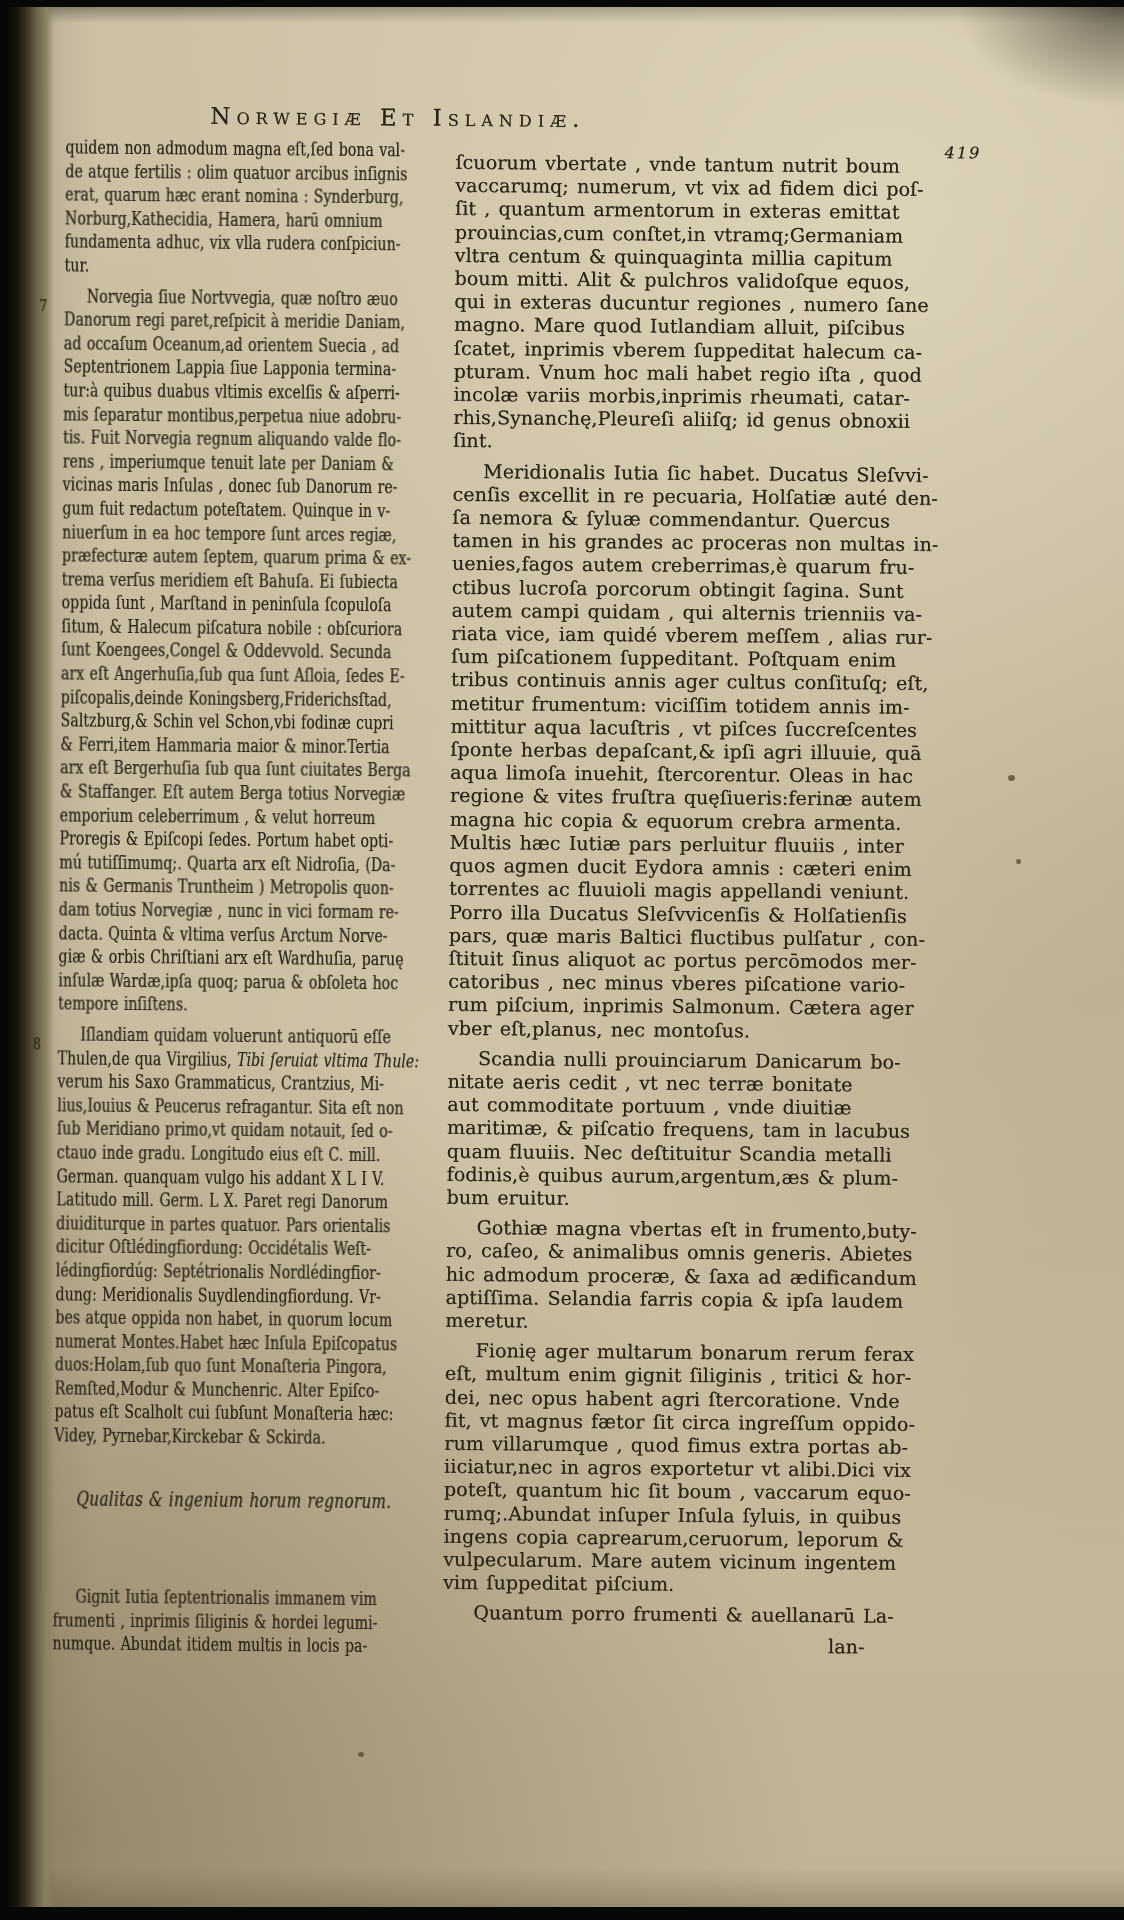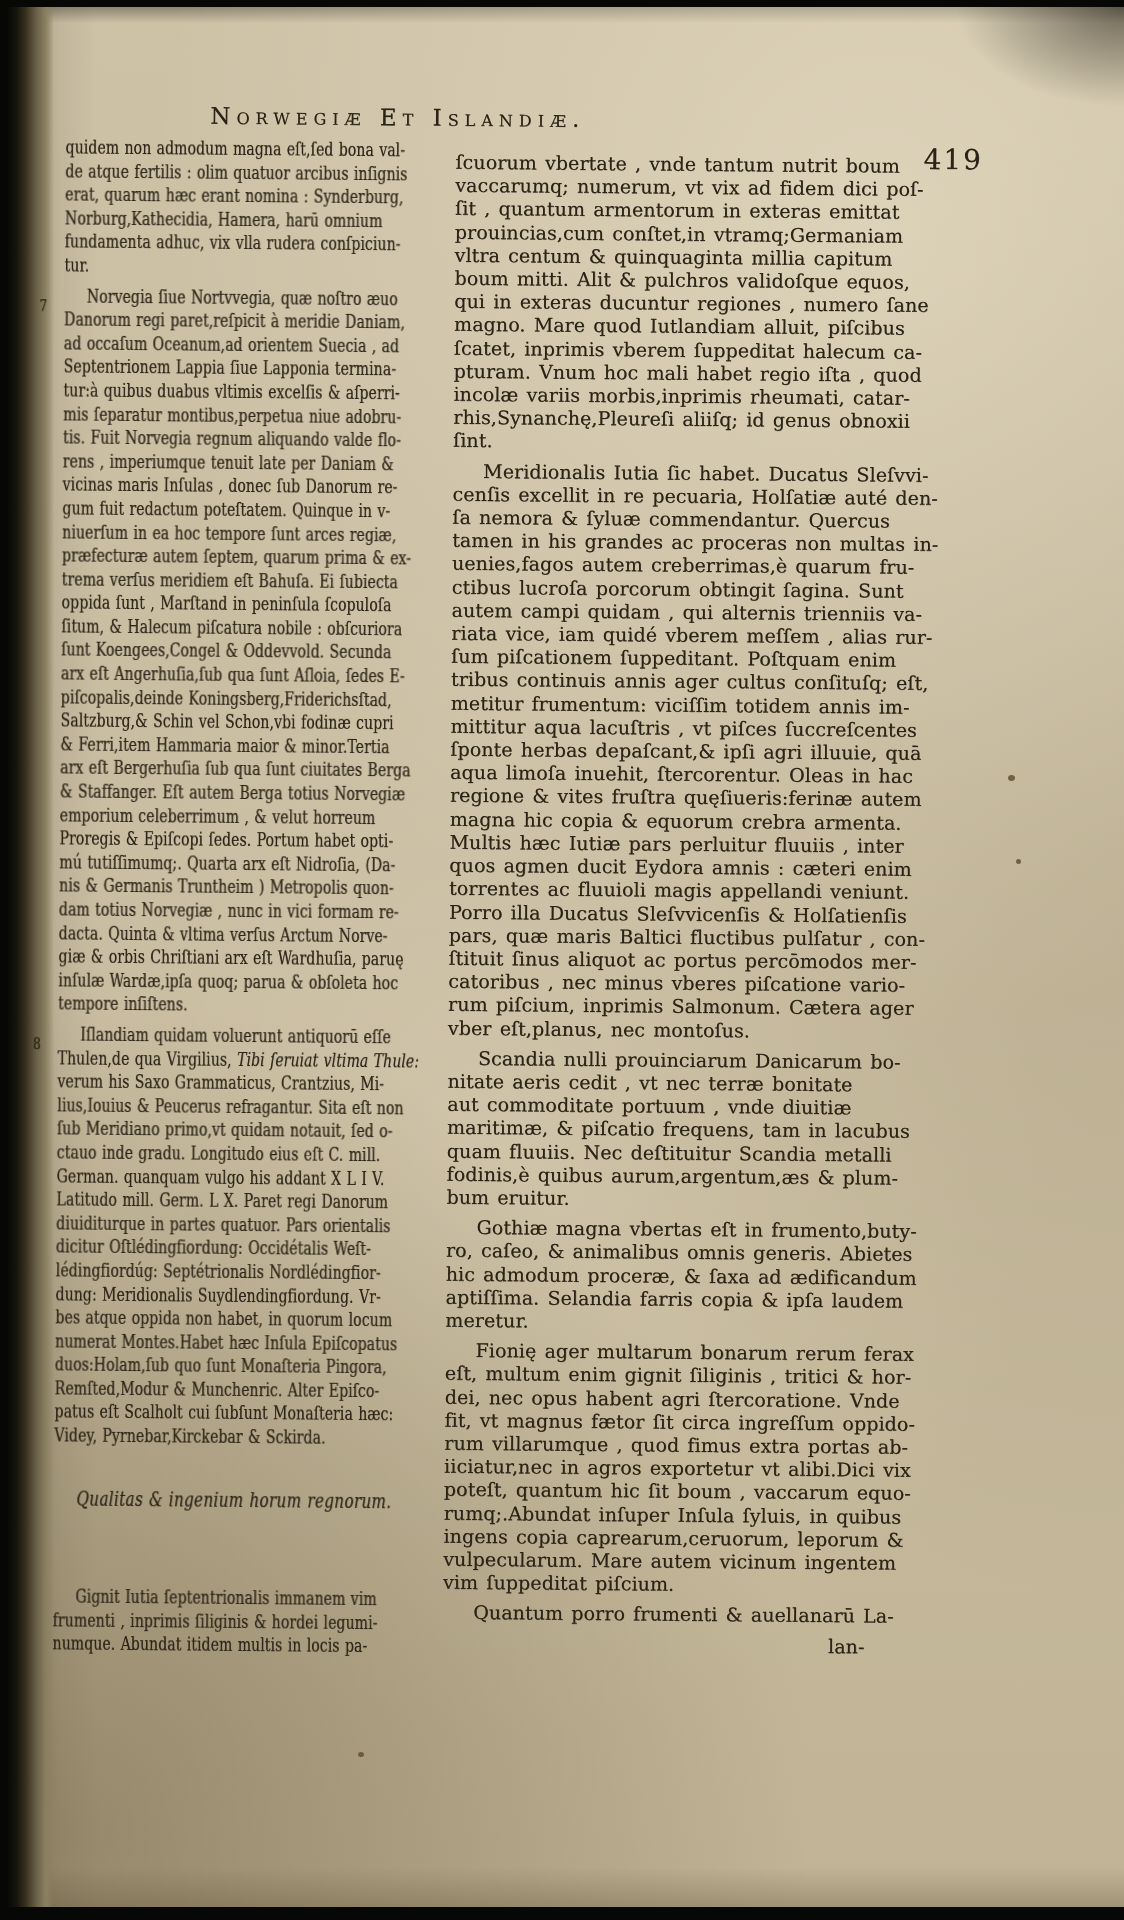--- a/index.html
+++ b/index.html
@@ -39,22 +39,22 @@
     text-shadow:0.3px 0.3px 0.6px rgba(43,35,21,0.55);
   }
   .page-header{
     position:absolute;left:110px;top:2px;width:460px;
     text-align:center;
     font-variant:small-caps;
     font-size:23px;letter-spacing:6px;
     white-space:nowrap;
   }
   .page-number{
-    position:absolute;left:866px;top:36px;
-    font-size:28px;letter-spacing:2px;
+    position:absolute;left:887px;top:36px;
+    font-size:16px;letter-spacing:2px;font-style:italic;
   }
   
   .col{position:absolute;}
   .col-left{
     left:8px;top:36px;width:462px;
     font-size:18px;line-height:23.6px;
     transform:scaleX(0.78);transform-origin:left top;
     letter-spacing:0.1px;word-spacing:1px;
   }
   .col-right{

